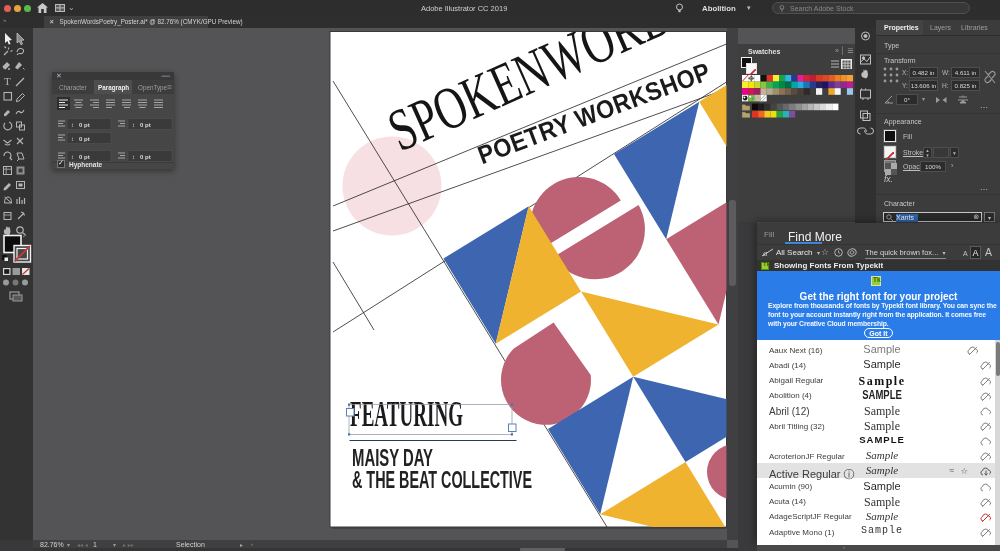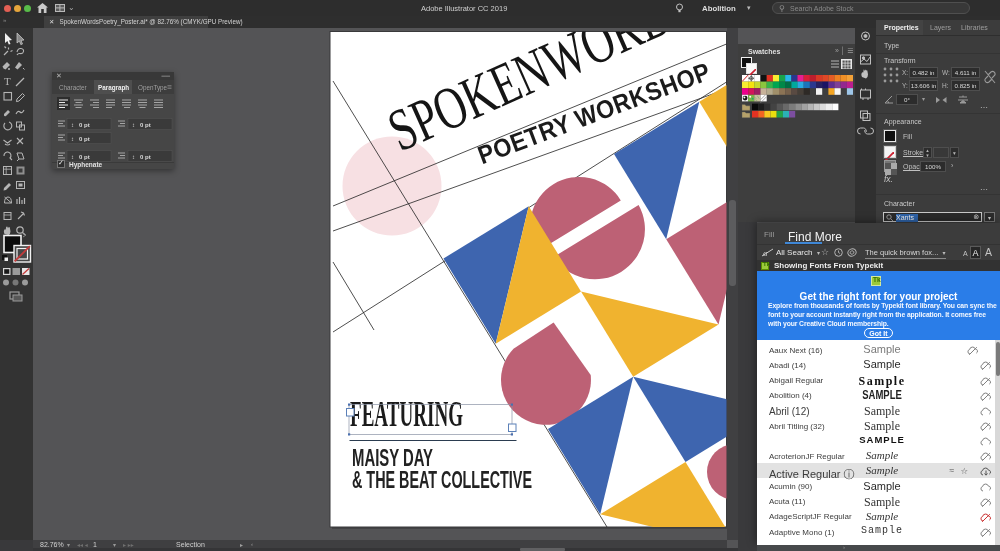--- a/index.html
+++ b/index.html
@@ -598,21 +598,21 @@
           </svg>
         </div>
         <div style="position:absolute;left:0;top:138.5px;width:243px;height:15.1px;">
           <span style="position:absolute;left:12px;top:3.5px;font-size:8px;color:#3c3c3c;">Acumin (90)</span>
           <span style="position:absolute;left:95px;top:1px;width:60px;text-align:center;font-family:'Liberation Sans';font-size:11px;color:#2a2a2a;">Sample</span>
           <svg width="12" height="10" viewBox="0 0 12 10" style="position:absolute;right:8px;top:4px;">
             <path d="M3 8 a2.3 2.3 0 0 1 -.4 -4.5 a3 3 0 0 1 5.8 -.4 a2.1 2.1 0 0 1 .9 4 " fill="none" stroke="#808080" stroke-width="1"></path>
           </svg>
         </div>
         <div style="position:absolute;left:0;top:153.7px;width:243px;height:15.1px;">
-          <span style="position:absolute;left:12px;top:3.5px;font-size:8px;color:#3c3c3c;">Acuta (11)</span>
+          <span style="position:absolute;left:12px;top:3.5px;font-size:8px;color:#3c3c3c;">Acuta (14)</span>
           <span style="position:absolute;left:95px;top:1px;width:60px;text-align:center;font-family:'Liberation Serif';font-size:12px;color:#333;">Sample</span>
           <svg width="12" height="10" viewBox="0 0 12 10" style="position:absolute;right:8px;top:4px;">
             <path d="M3 8 a2.3 2.3 0 0 1 -.4 -4.5 a3 3 0 0 1 5.8 -.4 a2.1 2.1 0 0 1 .9 4 " fill="none" stroke="#808080" stroke-width="1"></path>
             <line x1="2.2" y1="8.8" x2="9.8" y2="1.2" stroke="#808080" stroke-width="1"></line>
           </svg>
         </div>
         <div style="position:absolute;left:0;top:168.8px;width:243px;height:15.1px;">
           <span style="position:absolute;left:12px;top:3.5px;font-size:8px;color:#3c3c3c;">AdageScriptJF Regular</span>
           <span style="position:absolute;left:95px;top:1px;width:60px;text-align:center;font-family:'Liberation Serif';font-style:italic;font-size:11px;color:#333;">Sample</span>
           <svg width="12" height="10" viewBox="0 0 12 10" style="position:absolute;right:8px;top:4px;">

